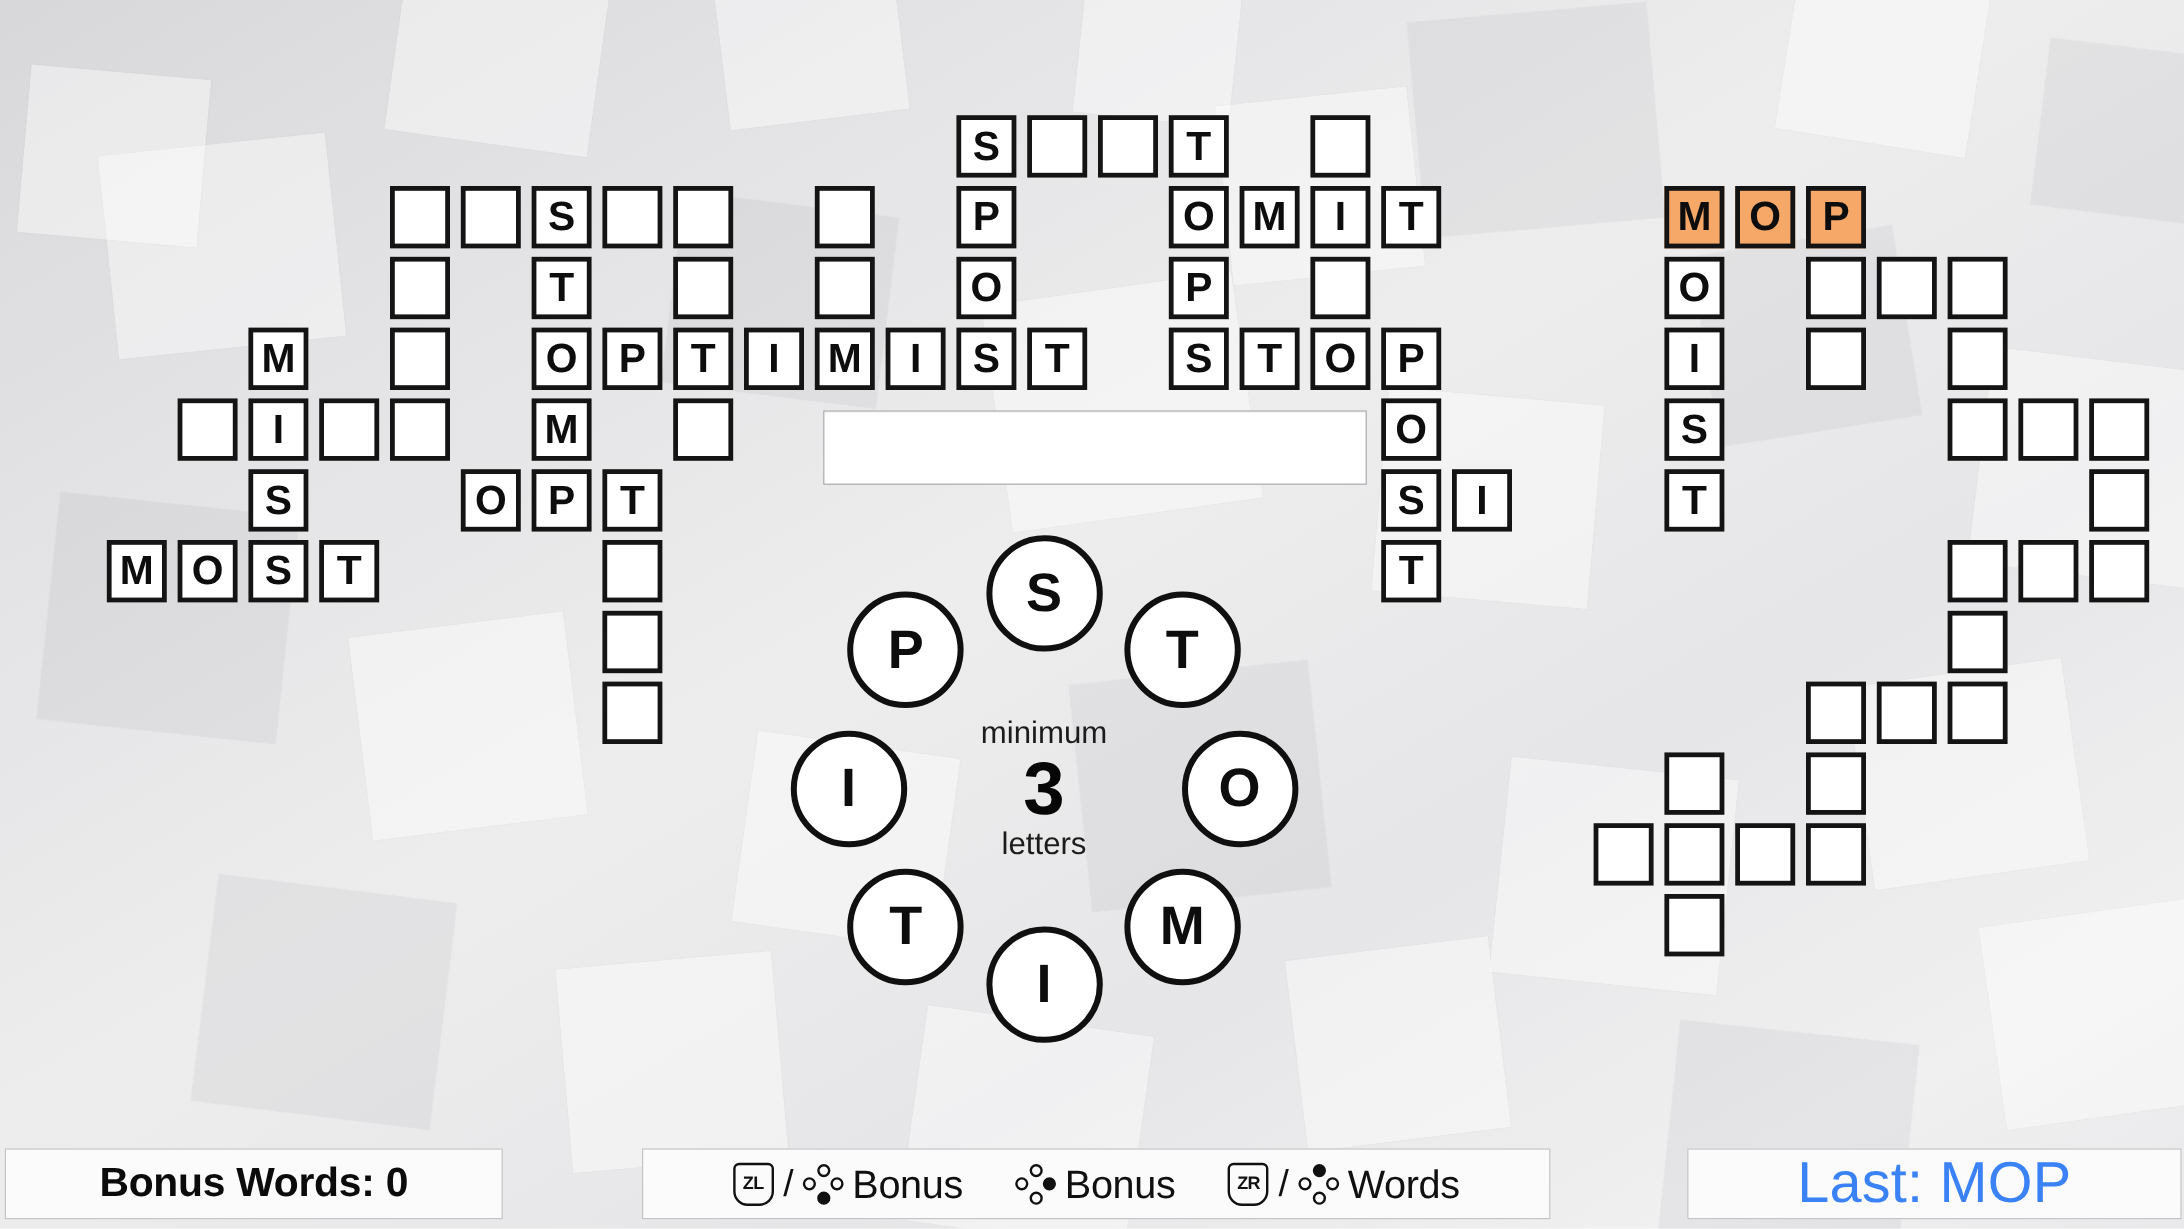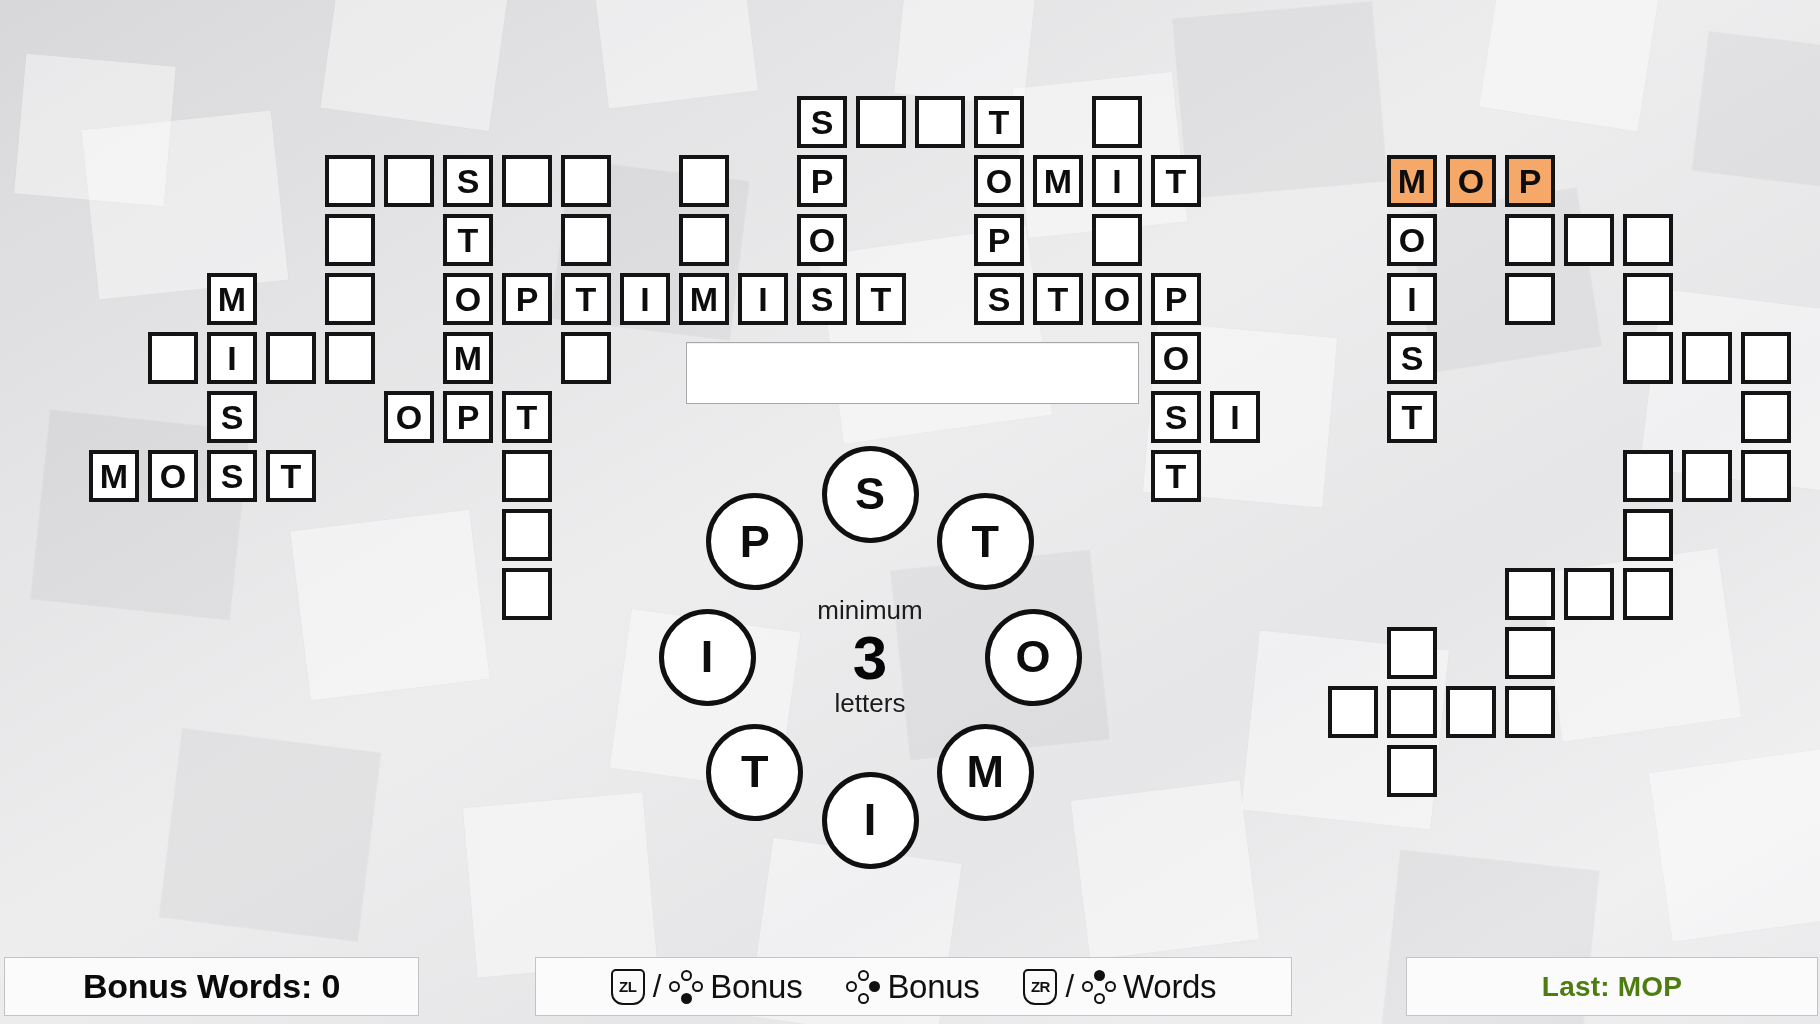--- a/index.html
+++ b/index.html
@@ -153,23 +153,23 @@
   #last-panel { left: 1406px; width: 410px; }
 
   #bonus-label {
     font-size: 34px;
     font-weight: bold;
     color: #0b0b0b;
     font-family: "Liberation Sans", sans-serif;
     letter-spacing: -0.2px;
   }
   #last-label {
-    font-size: 28px;
-    font-weight: bold;
-    color: #4d7c0f;
+    font-size: 48px;
+    font-weight: normal;
+    color: #3b82f6;
     font-family: "Liberation Sans", sans-serif;
     letter-spacing: 0.2px;
   }
 
   .ctrl {
     display: flex;
     align-items: center;
     gap: 7px;
     padding: 0 22px;
   }

